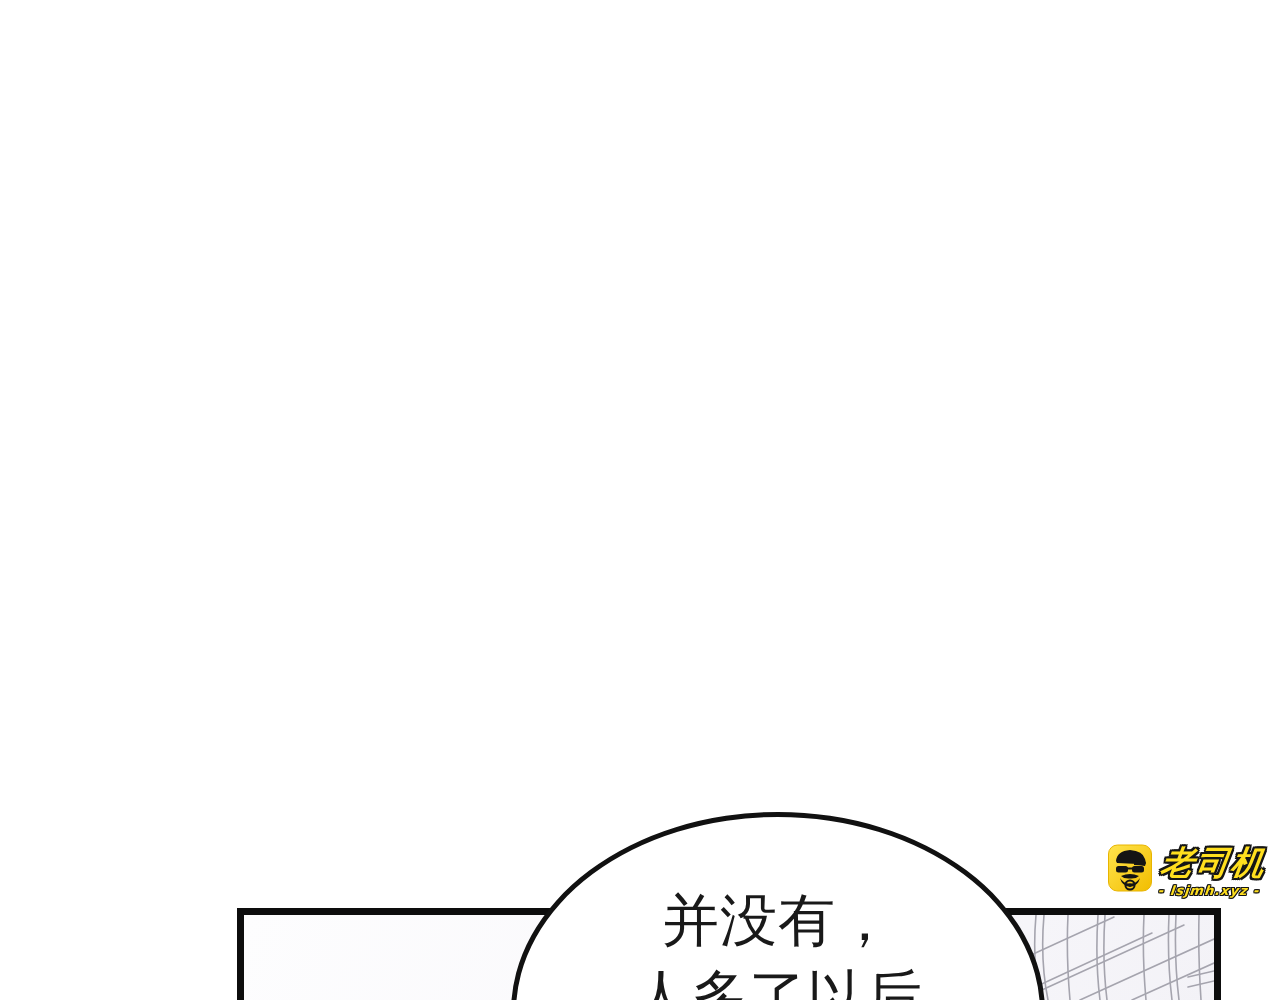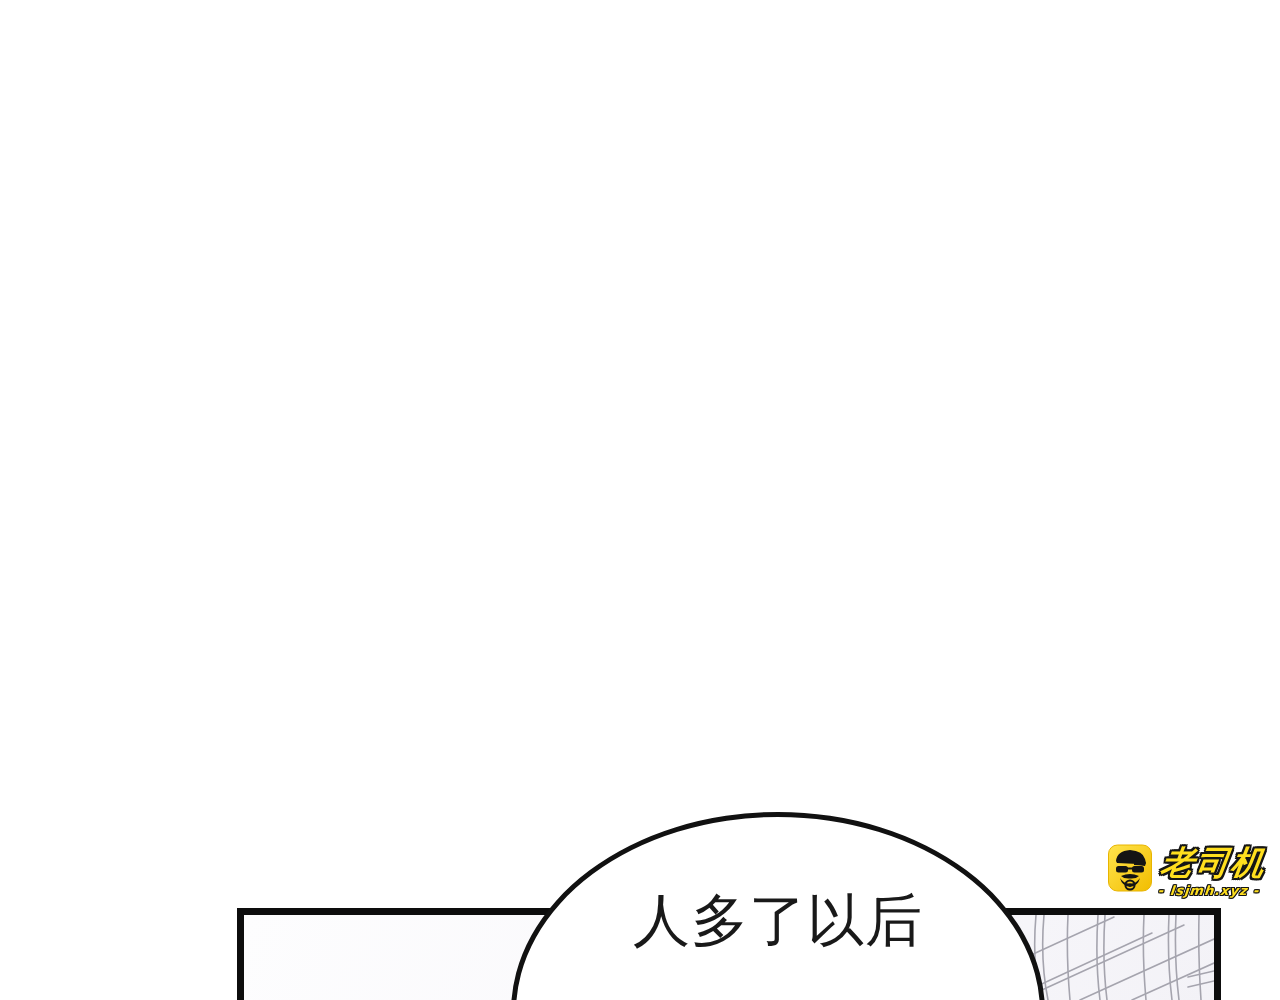--- a/index.html
+++ b/index.html
@@ -141,20 +141,21 @@
         <path d="M140,85 L222,48"></path>
 
         <path d="M196,62 L222,56"></path>
         <path d="M196,72 L222,66"></path>
       </g>
     </svg>
   </div>
 
   <div class="bubble"></div>
   <div class="bubble-text">
+    <div>并没有，</div>
     <div>人多了以后</div>
   </div>
 
   <div class="watermark">
     <svg class="wm-icon" viewBox="0 0 44 48">
       <defs>
         <linearGradient id="wmg" x1="0" y1="0" x2="1" y2="1">
           <stop offset="0" stop-color="#ffe44d"></stop>
           <stop offset="1" stop-color="#f2bd00"></stop>
         </linearGradient>

